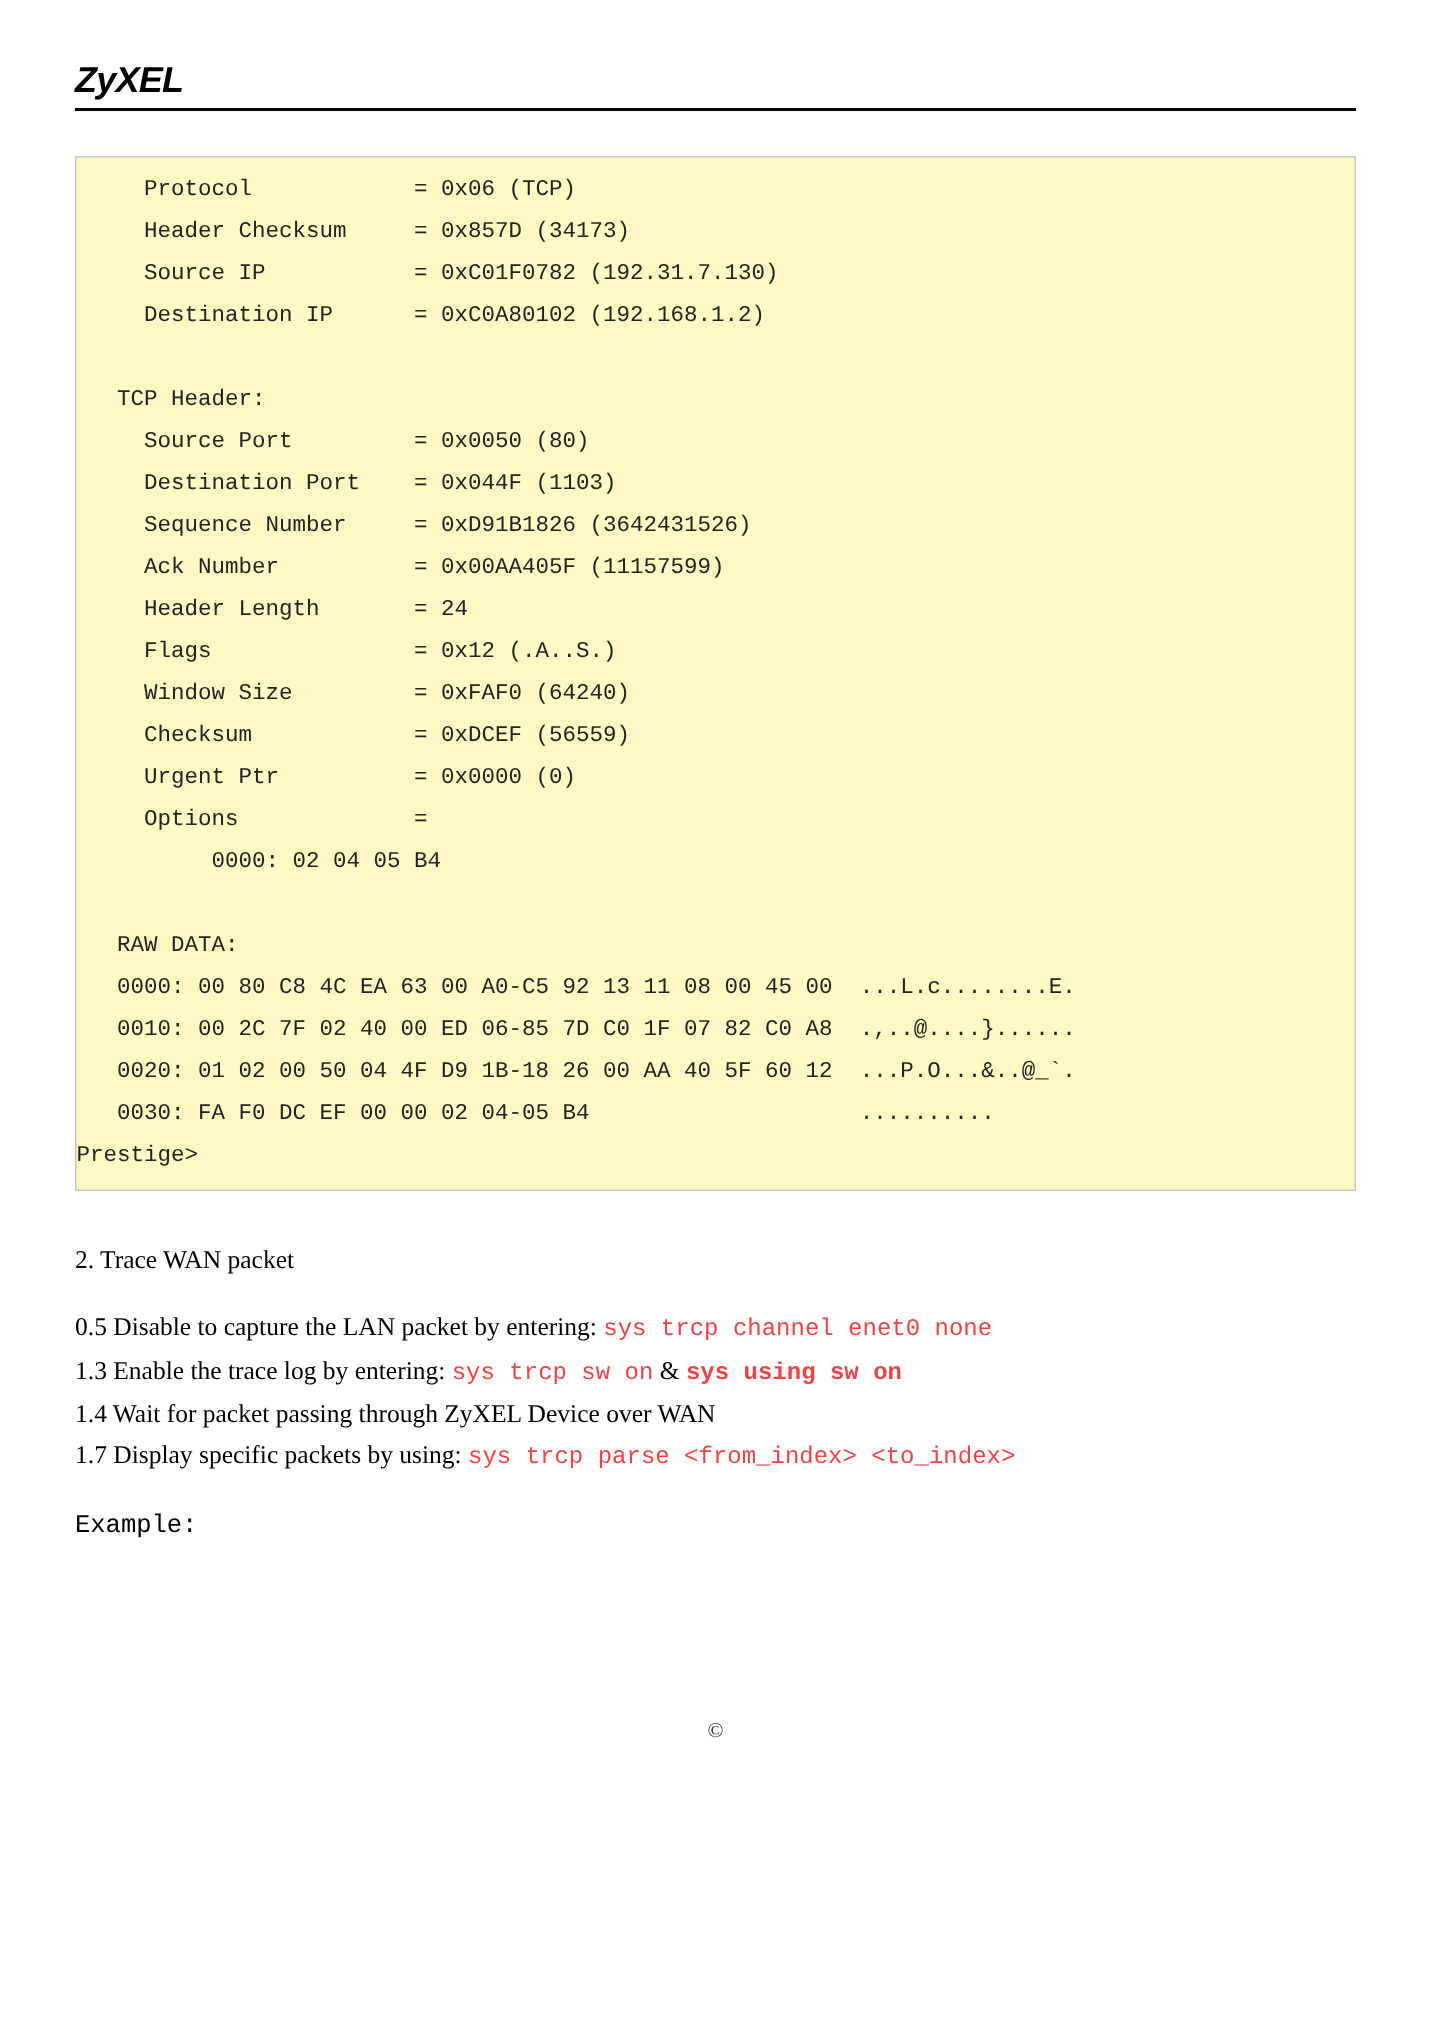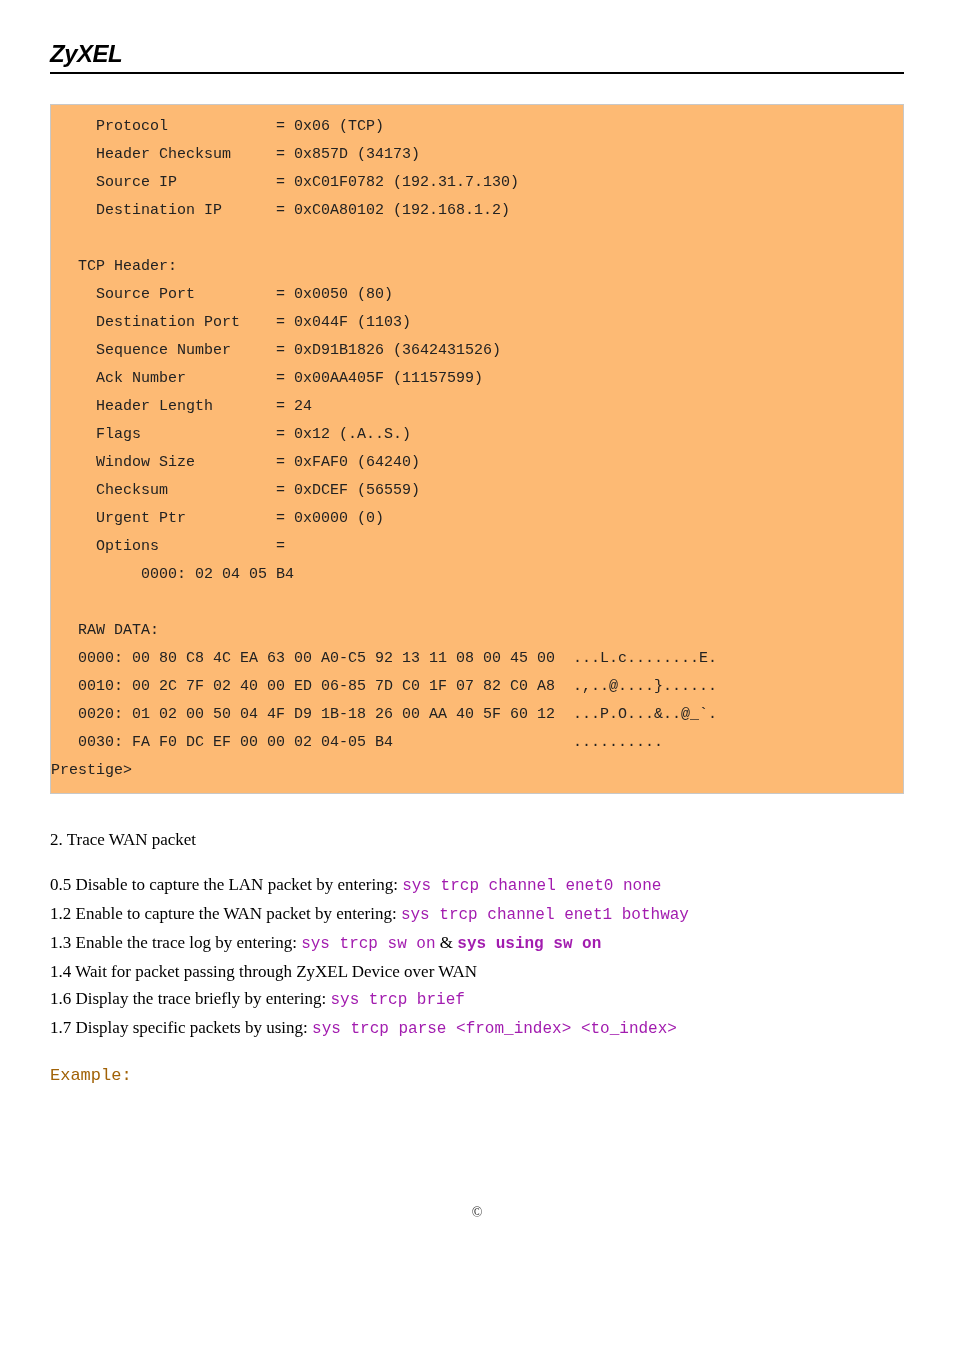--- a/index.html
+++ b/index.html
@@ -20,21 +20,21 @@
     margin-bottom: 30px;
   }
   .logo {
     font-family: Arial, sans-serif;
     font-weight: 900;
     font-style: italic;
     font-size: 24px;
     letter-spacing: -0.5px;
   }
   .codeblock {
-    background: #fdba74;
+    background: #fef9c3;
     border: 1px solid #c8c8c8;
     padding: 8px 0 8px 0;
     font-family: "Courier New", monospace;
     font-size: 15px;
     line-height: 28px;
     white-space: pre;
     color: #222;
     margin-bottom: 36px;
   }
   .section-title {
@@ -43,28 +43,28 @@
     margin: 4px 0 22px 0;
   }
   .steps {
     font-family: "Times New Roman", serif;
     font-size: 17px;
     line-height: 25px;
   }
   .steps .row { margin-bottom: 2px; white-space: nowrap; }
   .cmd {
     font-family: "Courier New", monospace;
-    color: #a21caf;
+    color: #ef4444;
     font-size: 16px;
   }
   .cmd-bold { font-weight: bold; }
   .amp { font-family: "Times New Roman", serif; color: #000; }
   .example-h {
     font-family: "Courier New", monospace;
-    color: #a16207;
+    color: #000000;
     font-size: 17px;
     margin-top: 24px;
   }
   .footer {
     text-align: center;
     font-size: 14px;
     margin-top: 120px;
     color: #333;
   }
 </style>
@@ -101,30 +101,24 @@
    0030: FA F0 DC EF 00 00 02 04-05 B4                    ..........
 Prestige&gt;</div>
 
   <div class="section-title">2. Trace WAN packet</div>
 
   <div class="steps">
     <div class="row">
       <span>0.5 Disable to capture the LAN packet by entering: </span><span class="cmd">sys trcp channel enet0 none</span>
     </div>
     <div class="row">
-      <span>1.2 Enable to capture the WAN packet by entering: </span><span class="cmd">sys trcp channel enet1 bothway</span>
-    </div>
-    <div class="row">
       <span>1.3 Enable the trace log by entering: </span><span class="cmd">sys trcp sw on</span><span class="amp"> &amp; </span><span class="cmd cmd-bold">sys using sw on</span>
     </div>
     <div class="row">
       <span>1.4 Wait for packet passing through ZyXEL Device over WAN</span>
-    </div>
-    <div class="row">
-      <span>1.6 Display the trace briefly by entering: </span><span class="cmd">sys trcp brief</span>
     </div>
     <div class="row">
       <span>1.7 Display specific packets by using: </span><span class="cmd">sys trcp parse &lt;from_index&gt; &lt;to_index&gt;</span>
     </div>
   </div>
 
   <div class="example-h">Example:</div>
 
   <div class="footer">©</div>
 </div>

